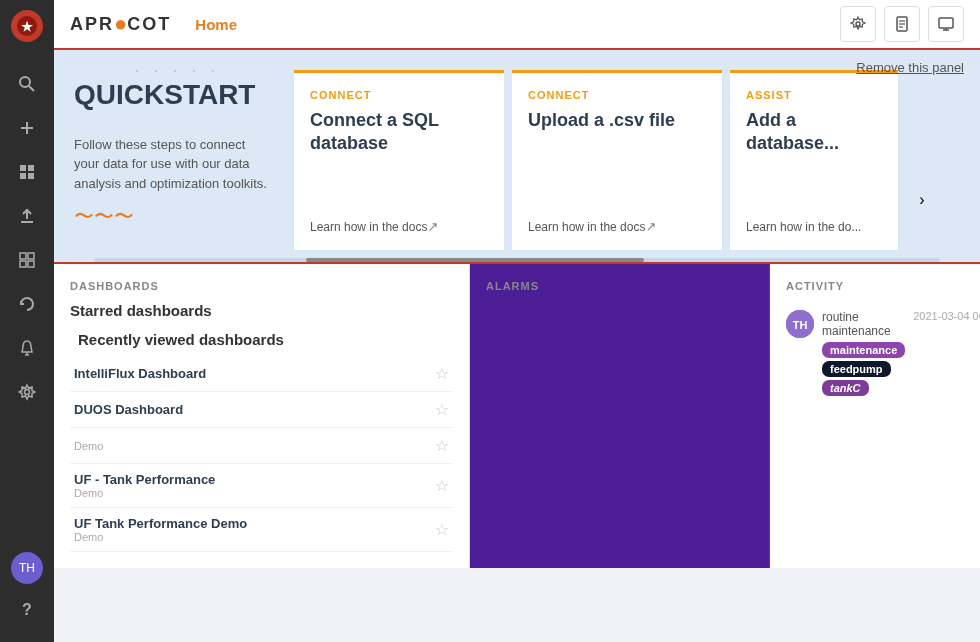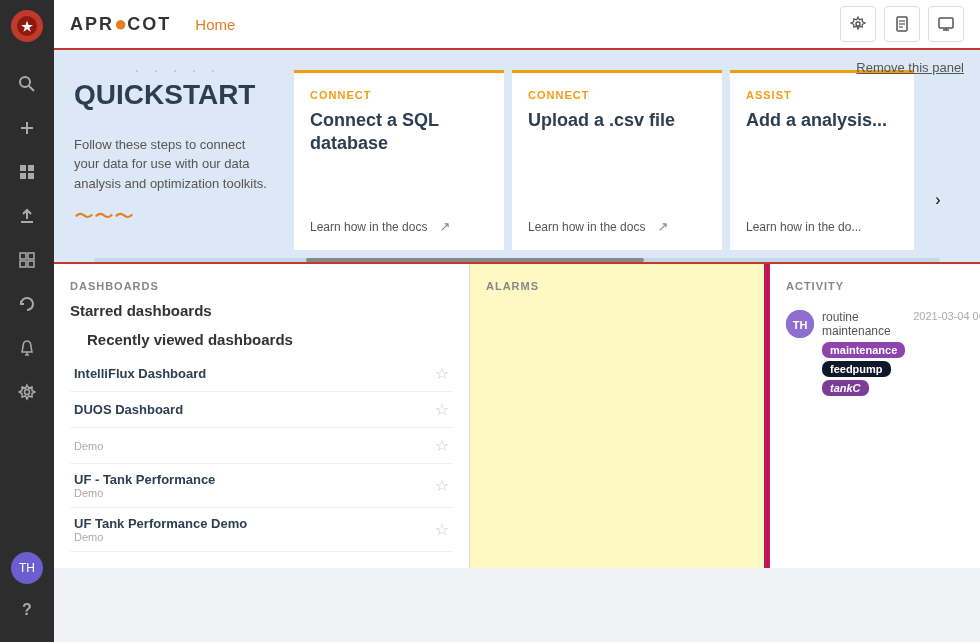--- a/index.html
+++ b/index.html
@@ -79,21 +79,21 @@
       margin-right: 24px;
     }
     .header-nav {
       display: flex;
       align-items: center;
       flex: 1;
     }
     .nav-item {
       font-size: 15px;
       color: #e67e22;
-      font-weight: 400;
+      font-weight: 700;
       margin-right: 20px;
       cursor: pointer;
     }
     .header-actions {
       display: flex;
       align-items: center;
       gap: 8px;
     }
     .header-btn {
       width: 36px;
@@ -190,35 +190,35 @@
       line-height: 1.3;
       flex: 1;
       margin-bottom: 16px;
     }
     .qs-card-link {
       font-size: 12px;
       color: #555;
       cursor: pointer;
       display: flex;
       align-items: center;
-      gap: 12px;
+      gap: 0;
     }
     .ext-icon {
       font-size: 13px;
       color: #888;
     }
     .qs-card-partial {
       background: white;
       border-top: 3px solid #f39c12;
       flex-shrink: 0;
       padding: 16px;
       display: flex;
       flex-direction: column;
       min-height: 180px;
-      width: 184px;
+      width: 168px;
       overflow: hidden;
     }
     .qs-arrow-btn {
       width: 32px;
       height: 32px;
       background: #dce8f5;
       border: none;
       border-radius: 2px;
       display: flex;
       align-items: center;
@@ -295,22 +295,22 @@
     .star-icon {
       color: #ccc;
       font-size: 16px;
       cursor: pointer;
     }
 
     
     .alarms-panel {
       width: 300px;
       flex-shrink: 0;
-      border-right: 6px solid #be185d;
-      background: #fef9c3;
+      border-right: 1px solid #be185d;
+      background: #4c1d95;
       padding: 16px;
       overflow-y: auto;
     }
 
     
     .activity-panel {
       flex: 1;
       background: white;
       padding: 16px;
       overflow-y: auto;
@@ -500,42 +500,42 @@
             <div class="qs-card-type">CONNECT</div>
             <div class="qs-card-title">Upload a .csv file</div>
             <div class="qs-card-link">
               <span>Learn how in the docs</span>
               <span class="ext-icon">↗</span>
             </div>
           </div>
 
           <div class="qs-card-partial">
             <div class="qs-card-type">ASSIST</div>
-            <div class="qs-card-title">Add a analysis...</div>
+            <div class="qs-card-title">Add a database...</div>
             <div class="qs-card-link">
               <span>Learn how in the do...</span>
             </div>
           </div>
 
           <button class="qs-arrow-btn">›</button>
         </div>
       </div>
 
       <div class="scrollbar-track">
         <div class="scrollbar-thumb"></div>
       </div>
     </div>
 
     <div class="bottom-section">
 
       <div class="dashboards-panel">
         <div class="panel-title">DASHBOARDS</div>
         <div class="section-label">Starred dashboards</div>
 
-        <div style="margin: 12px 17px 8px;">
+        <div style="margin: 12px 8px 8px;">
           <div class="section-label">Recently viewed dashboards</div>
         </div>
 
         <div class="dashboard-item">
           <div class="dashboard-item-left">
             <div class="dashboard-item-name">IntelliFlux Dashboard</div>
           </div>
           <span class="star-icon">☆</span>
         </div>
 

